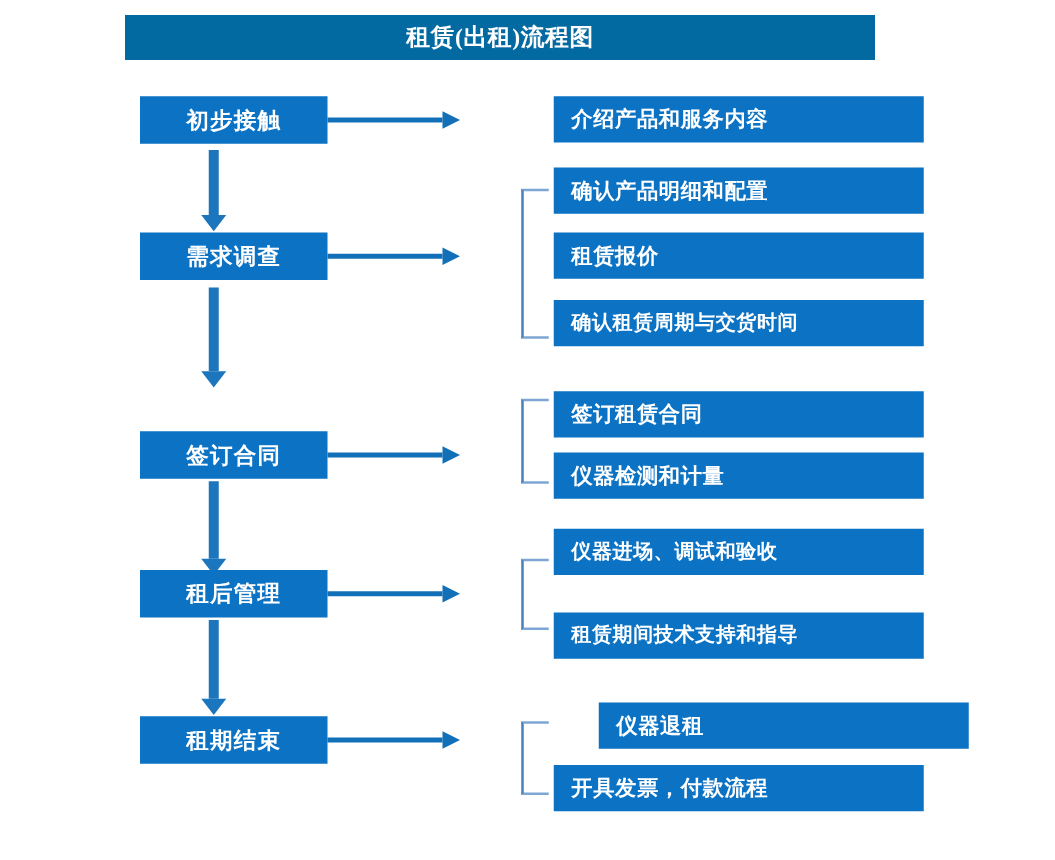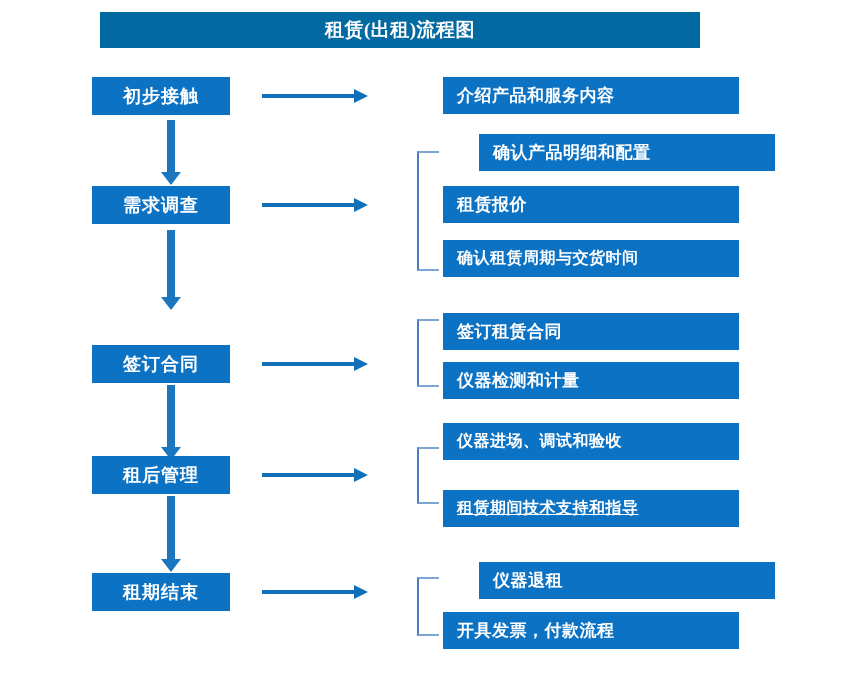--- a/index.html
+++ b/index.html
@@ -31,22 +31,22 @@
     align-items: center;
     justify-content: center;
     font-size: 19px;
     font-weight: bold;
     letter-spacing: 0.5px;
   }
 
   
   .stage-box {
     position: absolute;
-    left: 92px;
-    width: 138px;
+    left: 112px;
+    width: 150px;
     height: 38px;
     background: #0b72c4;
     color: #ffffff;
     display: flex;
     align-items: center;
     justify-content: center;
     font-size: 18px;
     font-weight: bold;
     letter-spacing: 1px;
   }
@@ -152,21 +152,21 @@
   </div>
 
   <div class="stage-box" style="top:186px;">需求调查</div>
   <div class="h-arrow" style="left:262px; top:198px;">
     <div class="shaft"></div>
     <div class="head"></div>
   </div>
 
   <div class="bracket" style="top:151px; height:120px;"></div>
 
-  <div class="detail-box" style="top:134px;margin-left:36px;">确认产品明细和配置</div>
+  <div class="detail-box" style="top:134px;">确认产品明细和配置</div>
   <div class="detail-box" style="top:186px;">租赁报价</div>
   <div class="detail-box narrow-text" style="top:240px;">确认租赁周期与交货时间</div>
 
   <div class="v-arrow" style="top:230px; height:80px;">
     <div class="shaft" style="height:67px;"></div>
     <div class="head"></div>
   </div>
 
   <div class="stage-box" style="top:345px;">签订合同</div>
   <div class="h-arrow" style="left:262px; top:357px;">
@@ -186,21 +186,21 @@
 
   <div class="stage-box" style="top:456px;">租后管理</div>
   <div class="h-arrow" style="left:262px; top:468px;">
     <div class="shaft"></div>
     <div class="head"></div>
   </div>
 
   <div class="bracket" style="top:447px; height:57px;"></div>
 
   <div class="detail-box narrow-text" style="top:423px;">仪器进场、调试和验收</div>
-  <div class="detail-box narrow-text" style="top:490px;text-decoration:underline;">租赁期间技术支持和指导</div>
+  <div class="detail-box narrow-text" style="top:490px;">租赁期间技术支持和指导</div>
 
   <div class="v-arrow" style="top:496px; height:76px;">
     <div class="shaft" style="height:63px;"></div>
     <div class="head"></div>
   </div>
 
   <div class="stage-box" style="top:573px;">租期结束</div>
   <div class="h-arrow" style="left:262px; top:585px;">
     <div class="shaft"></div>
     <div class="head"></div>

